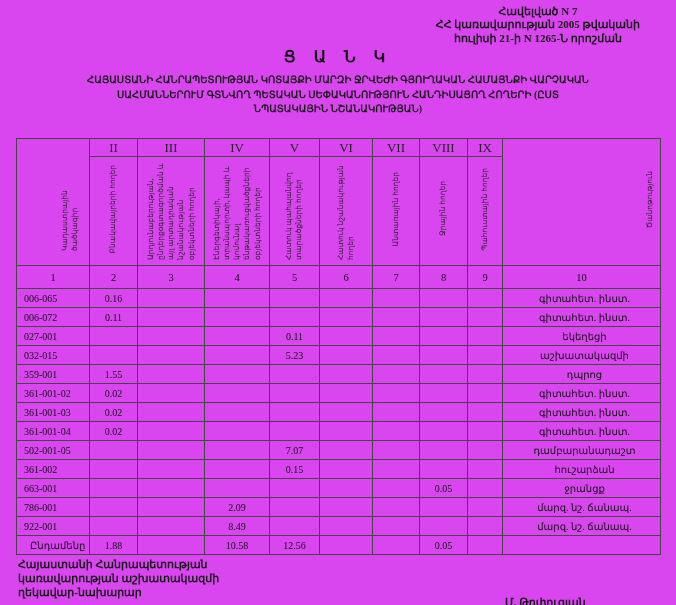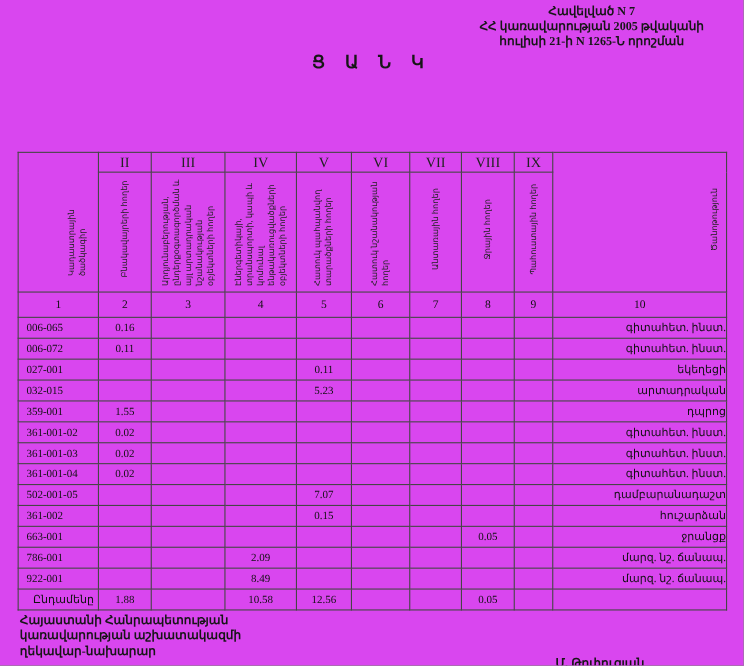--- a/index.html
+++ b/index.html
@@ -32,21 +32,21 @@
   .vtext {
     writing-mode:vertical-rl; transform:rotate(180deg); display:inline-block;
     max-height:102px; font-size:7.5px; line-height:1.35; color:#222; text-align:left;
   }
   th.corner { text-align:right; padding-right:9px; }
   th.notehead { text-align:right; padding-right:5px; }
   .numbers-row th { height:22px; font-size:10.5px; text-align:center; color:#111; }
   tbody td { height:18px; font-size:10px; color:#111; }
   td.code { text-align:left; padding-left:7px; }
   td.val  { text-align:center; }
-  td.note { text-align:right; padding-left:6px; }
+  td.note { text-align:center; padding-left:6px; }
   tr.total td.code { padding-left:13px; }
   
   .footer-left {
     position:absolute; left:18px; top:558px; font-weight:bold;
     font-size:11px; line-height:1.25; white-space:pre-line;
   }
   .signature {
     position:absolute; left:505px; top:572px; font-weight:bold; font-size:11px;margin-top:24px;
   }
 </style>
@@ -54,20 +54,25 @@
 <body>
 
 <div class="page">
 
   <div class="annex"><span>Հավելված N 7</span>
 <span>ՀՀ կառավարության 2005 թվականի</span>
 <span>հուլիսի 21-ի N 1265-Ն որոշման</span></div>
 
   <div class="doc-kind">Ց Ա Ն Կ</div>
 
+  <div class="doc-title">
+    <div>ՀԱՅԱՍՏԱՆԻ ՀԱՆՐԱՊԵՏՈՒԹՅԱՆ ԿՈՏԱՅՔԻ ՄԱՐԶԻ ՋՐՎԵԺԻ ԳՅՈՒՂԱԿԱՆ ՀԱՄԱՅՆՔԻ ՎԱՐՉԱԿԱՆ</div>
+    <div>ՍԱՀՄԱՆՆԵՐՈՒՄ ԳՏՆՎՈՂ ՊԵՏԱԿԱՆ ՍԵՓԱԿԱՆՈՒԹՅՈՒՆ ՀԱՆԴԻՍԱՑՈՂ ՀՈՂԵՐԻ  (ԸՍՏ</div>
+    <div>ՆՊԱՏԱԿԱՅԻՆ ՆՇԱՆԱԿՈՒԹՅԱՆ)</div>
+  </div>
 
   <div class="tbl-wrap">
     <table>
       <colgroup>
         <col style="width:73px">
           <col style="width:48px">
           <col style="width:67px">
         <col style="width:65px">
           <col style="width:50px">
           <col style="width:53px">
@@ -156,21 +161,21 @@
           <tr>
             <td class="code">032-015</td>
             <td class="val"></td>
             <td class="val"></td>
             <td class="val"></td>
             <td class="val">5.23</td>
             <td class="val"></td>
             <td class="val"></td>
             <td class="val"></td>
             <td class="val"></td>
-            <td class="note">արտադրական</td>
+            <td class="note">աշխատակազմի</td>
           </tr>
           <tr>
             <td class="code">359-001</td>
             <td class="val">1.55</td>
             <td class="val"></td>
             <td class="val"></td>
             <td class="val"></td>
             <td class="val"></td>
             <td class="val"></td>
             <td class="val"></td>

